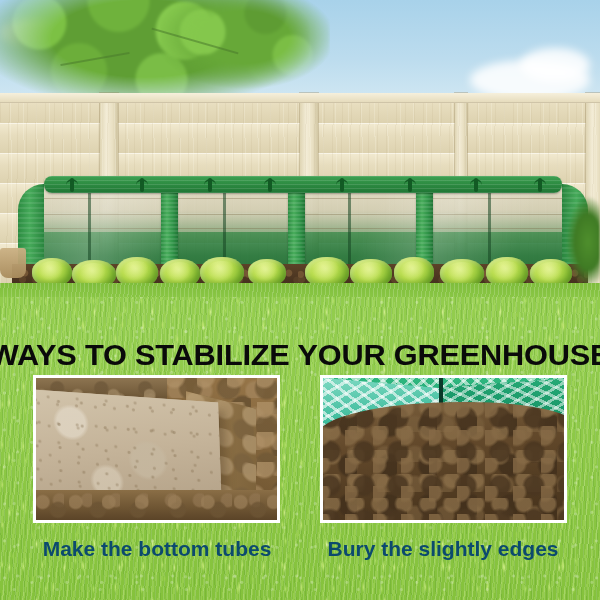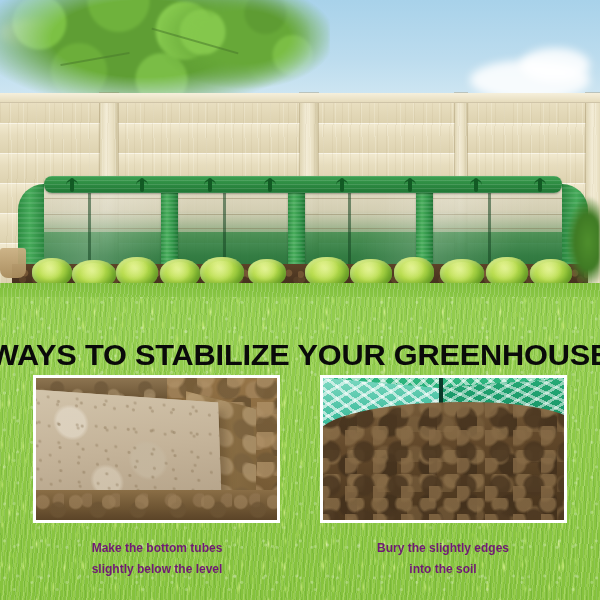--- a/index.html
+++ b/index.html
@@ -376,23 +376,23 @@
     position:absolute;left:120px;top:44px;width:140px;height:30px;
     background:radial-gradient(ellipse 70px 16px at 50% 60%, #4a3620 0%, #3d2c19 55%, rgba(61,44,25,0) 100%);
   }
 
   
   .caption{
     position:absolute;top:538px;width:280px;
     text-align:center;
     font-family:"Liberation Sans", sans-serif;
     font-weight:700;
-    font-size:12px;
+    font-size:21px;
     line-height:21px;
-    color:#701a75;
+    color:#0c4a6e;
   }
   .caption.left{left:17px;}
   .caption.right{left:303px;}
   .caption .l2{display:block;}
 </style>
 </head>
 <body>
 
 <div id="page">
 
@@ -525,21 +525,19 @@
           <div class="soil-ridge"></div>
           <div class="soil-mound"></div>
         </div>
       </div>
     </div>
 
   </div>
 
   <div class="caption left">
     <span>Make the bottom tubes</span>
-    <span class="l2">slightly below the level</span>
   </div>
 
   <div class="caption right">
     <span>Bury the slightly edges</span>
-    <span class="l2">into the soil</span>
   </div>
 
 </div>
 
 </body></html>

